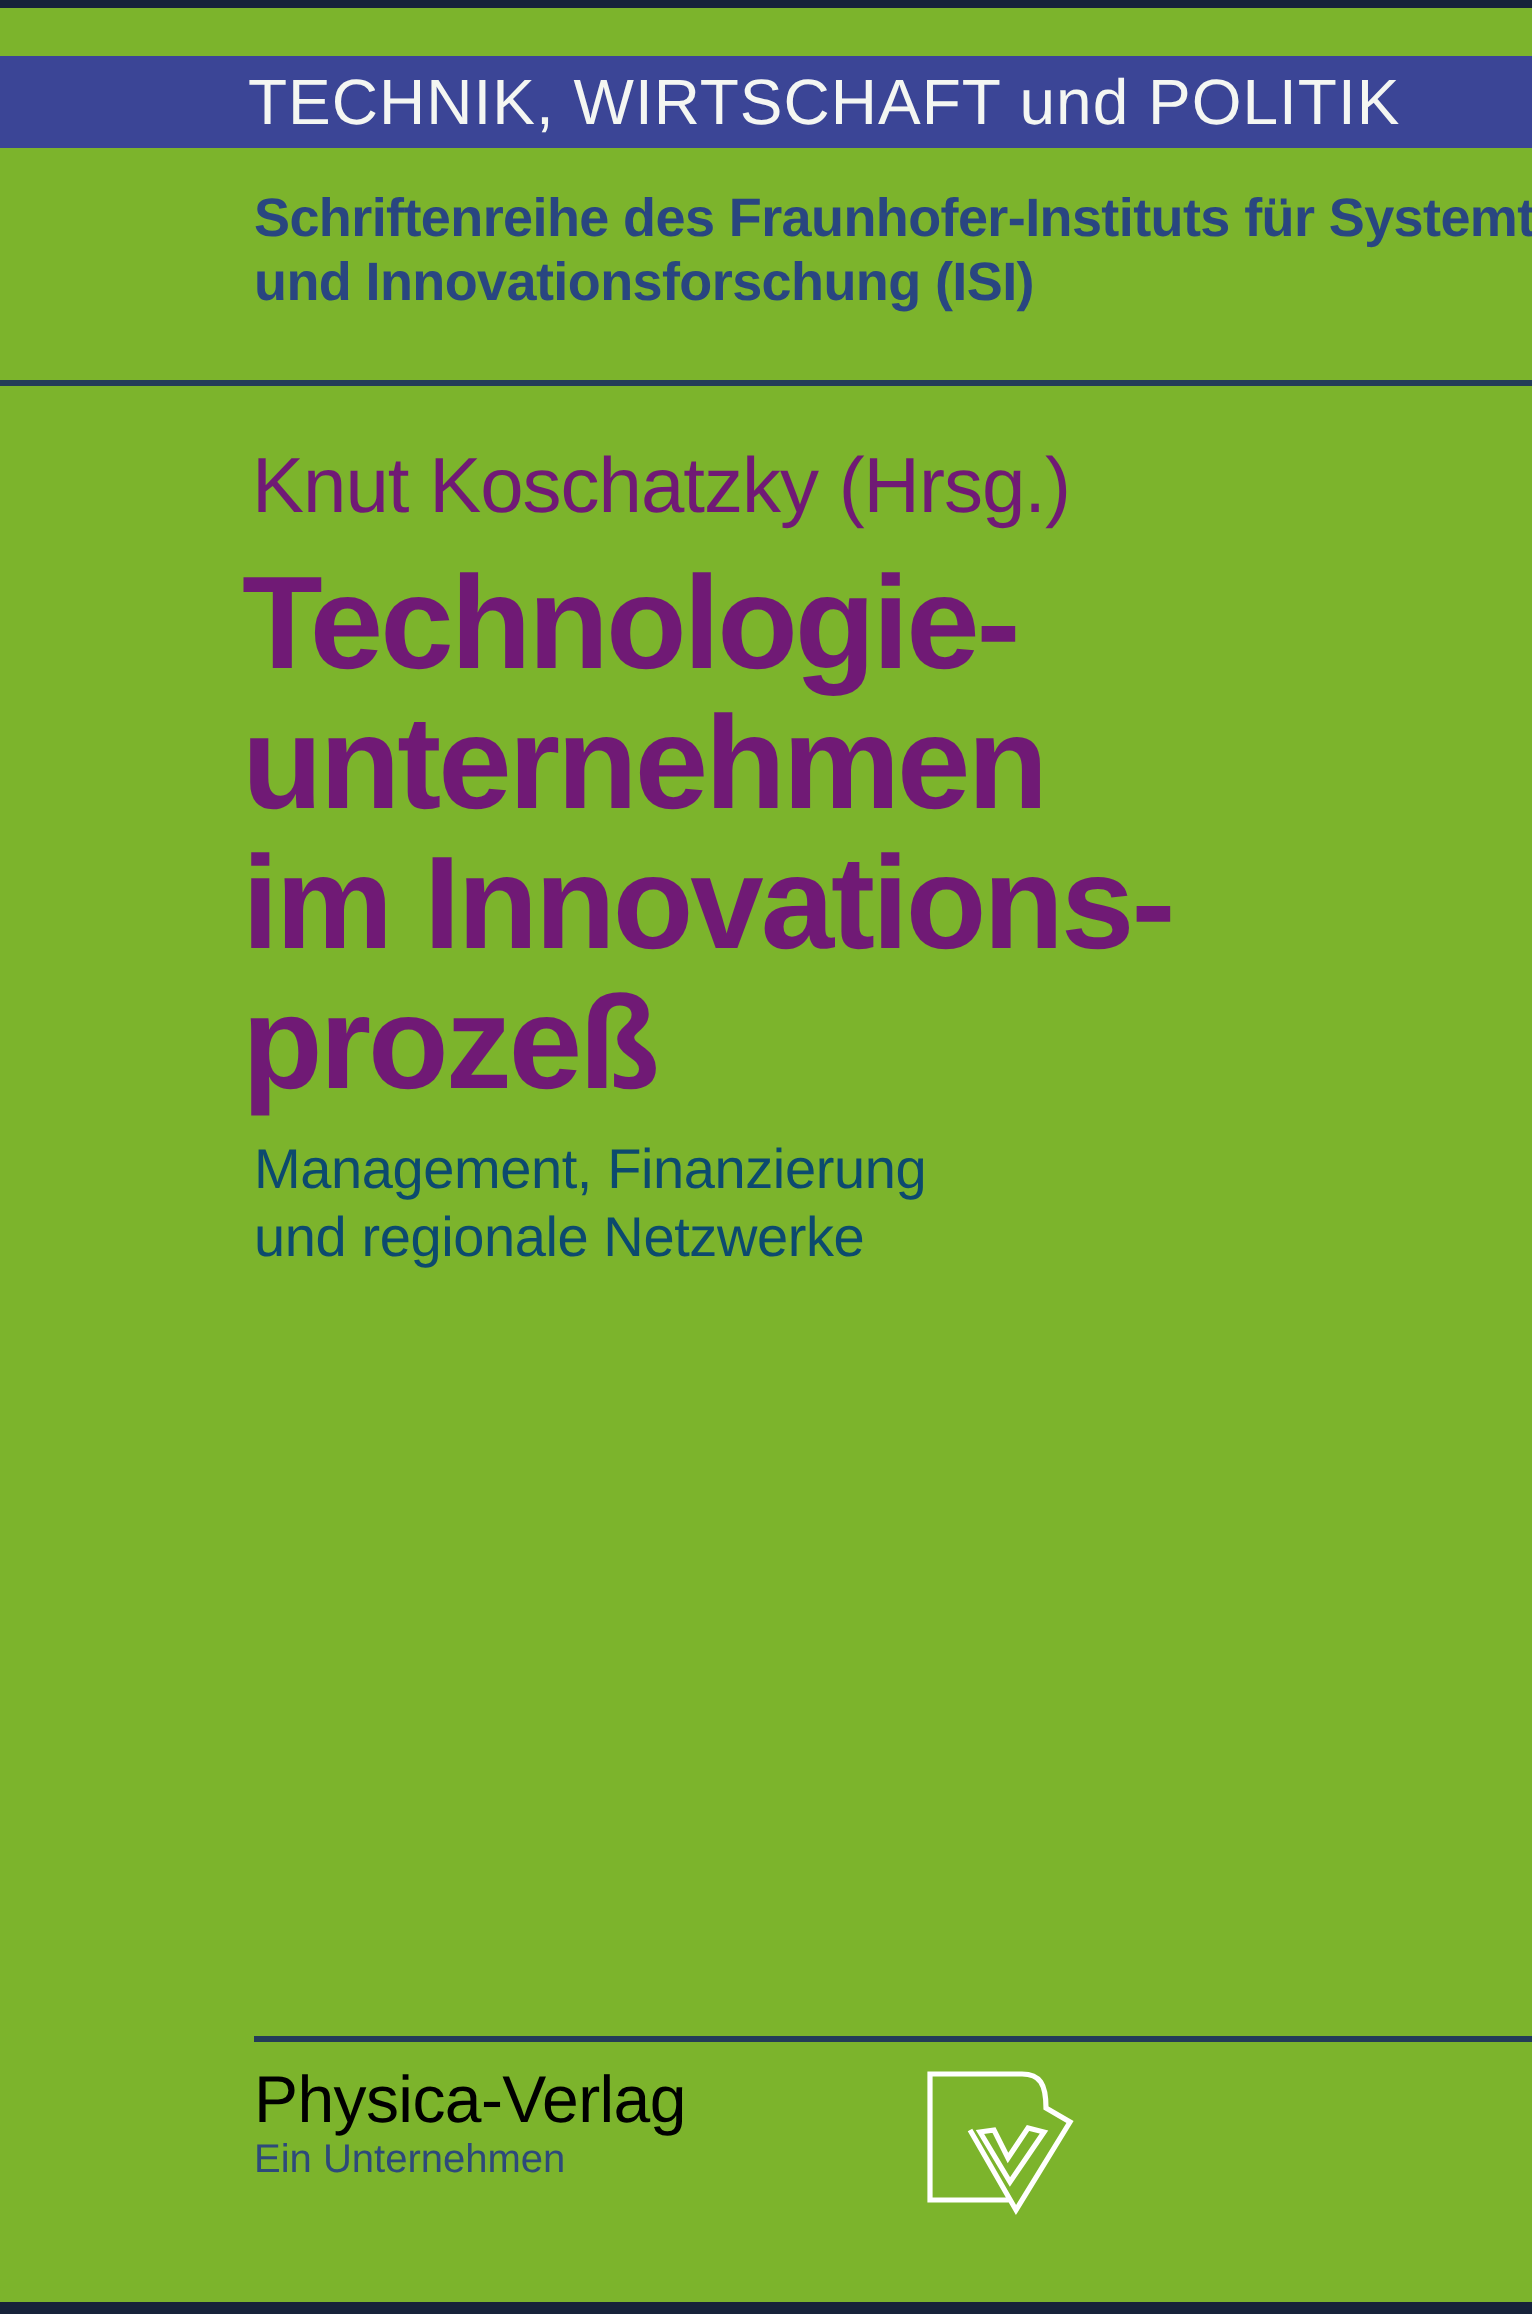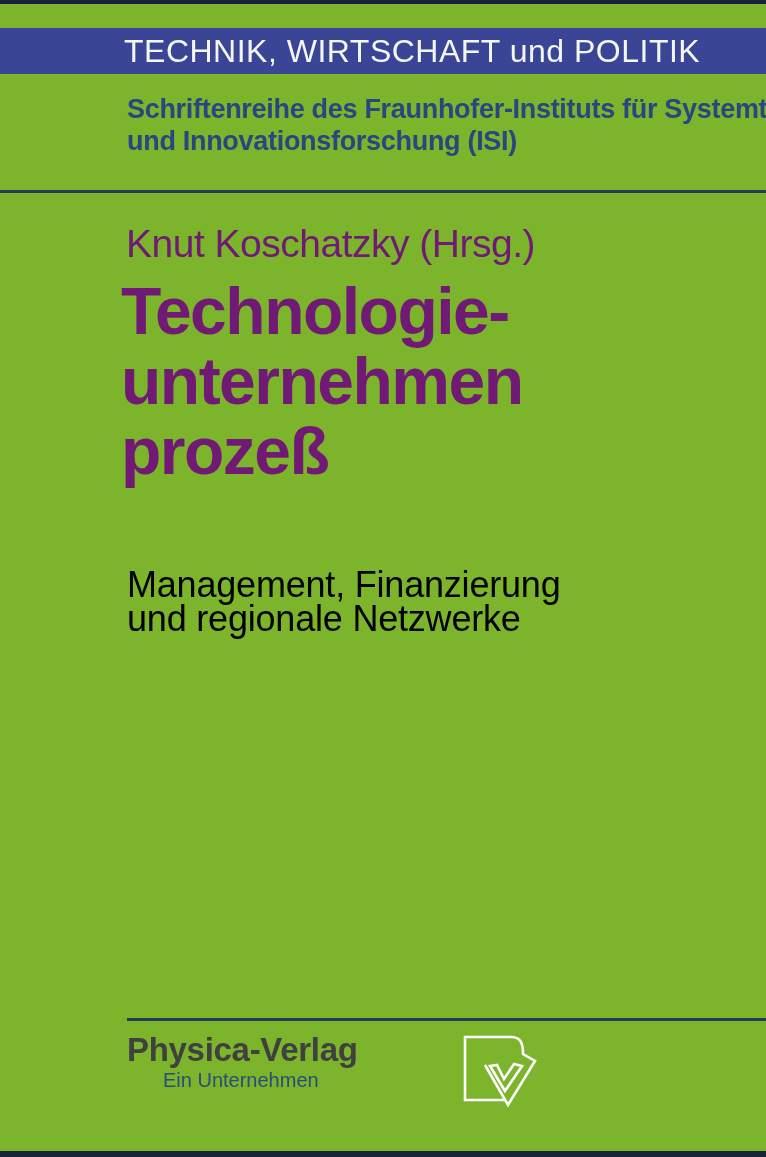--- a/index.html
+++ b/index.html
@@ -44,33 +44,33 @@
   }
 
   .title {
     position:absolute; left:121px; top:276px;
     color:#701a75; font-size:66px; font-weight:700;
     line-height:70px; letter-spacing:-1.5px; white-space:nowrap;
   }
 
   .subtitle {
     position:absolute; left:127px; top:568px;
-    color:#000000; font-size:36px; font-weight:400;
+    color:#0c4a6e; font-size:28px; font-weight:400;
     line-height:34px; letter-spacing:-0.2px; white-space:nowrap;
   }
 
   .publisher-name {
     position:absolute; left:127px; top:1031px;
-    color:#404040; font-size:33px; font-weight:700;
+    color:#000000; font-size:33px; font-weight:400;
     letter-spacing:-0.3px; white-space:nowrap;
   }
   .imprint {
     position:absolute; left:127px; top:1068px;
     color:#2d4a7a; font-size:20px; font-weight:400;
-    line-height:24px; white-space:nowrap;margin-left:36px;
+    line-height:24px; white-space:nowrap;
   }
 
   .logo {
     position:absolute; left:455px; top:1028px;
     width:95px; height:85px;
   }
   .logo svg { display:block; width:95px; height:85px; }
 </style>
 </head>
 <body>
@@ -88,20 +88,21 @@
     <div>und Innovationsforschung (ISI)</div>
   </div>
 
   <div class="rule rule-top"></div>
 
   <div class="editor">Knut Koschatzky (Hrsg.)</div>
 
   <div class="title">
     <div>Technologie-</div>
     <div>unternehmen</div>
+    <div>im Innovations-</div>
     <div>prozeß</div>
   </div>
 
   <div class="subtitle">
     <div>Management, Finanzierung</div>
     <div>und regionale Netzwerke</div>
   </div>
 
   <div class="rule rule-bottom"></div>
 

